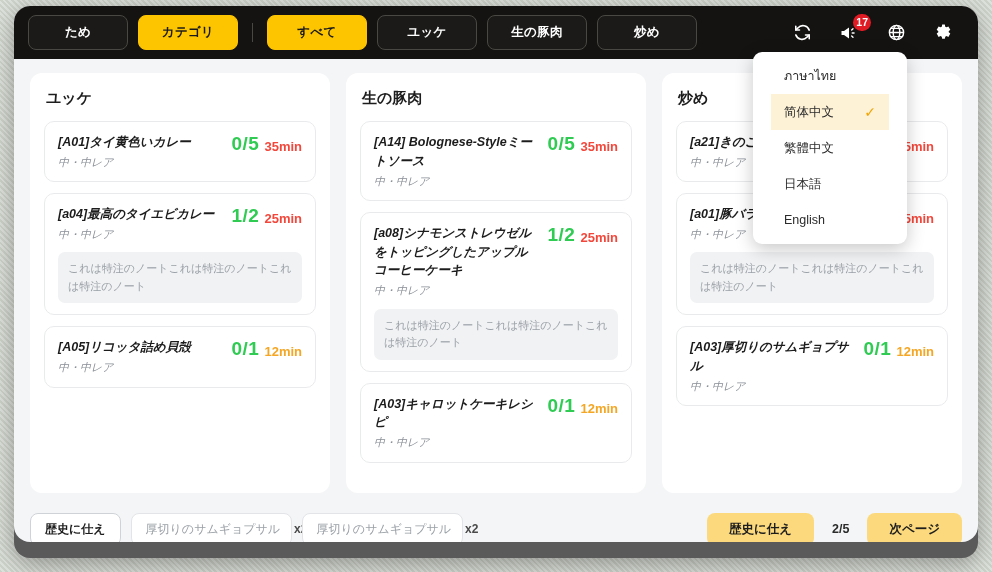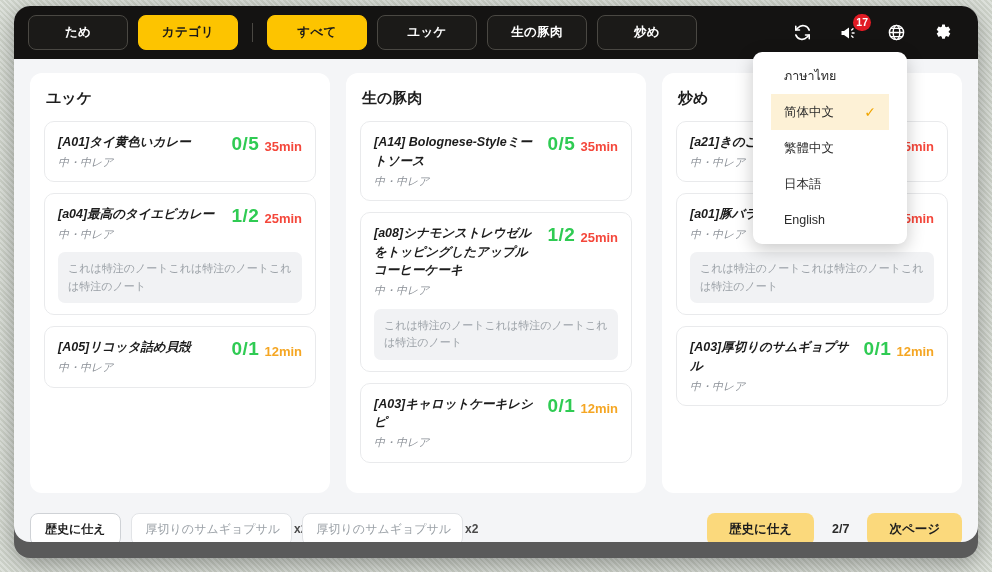--- a/index.html
+++ b/index.html
@@ -517,19 +517,19 @@
 
       <div class="chip muted">
         <span>厚切りのサムギョプサル</span>
         <span class="qty">x2</span>
       </div>
 
       <div class="spacer"></div>
 
       <div class="pager">
         <div class="page-btn">歴史に仕え</div>
-        <div class="page-ind">2/7</div>
+        <div class="page-ind">2/5</div>
         <div class="page-btn">次ページ</div>
       </div>
     </div>
 
   </div>
 </div>
 
 </body></html>

